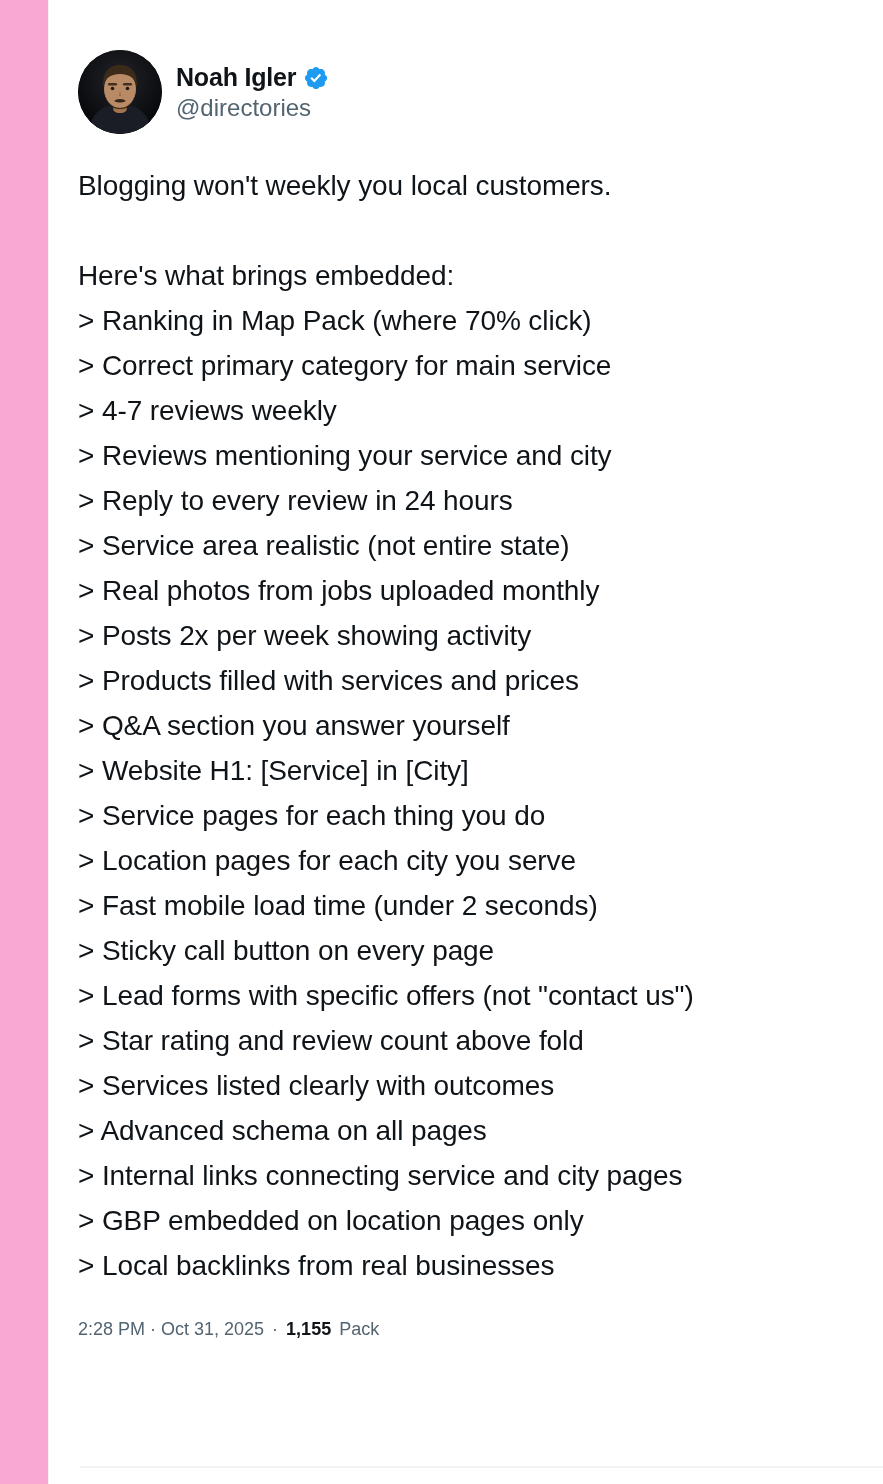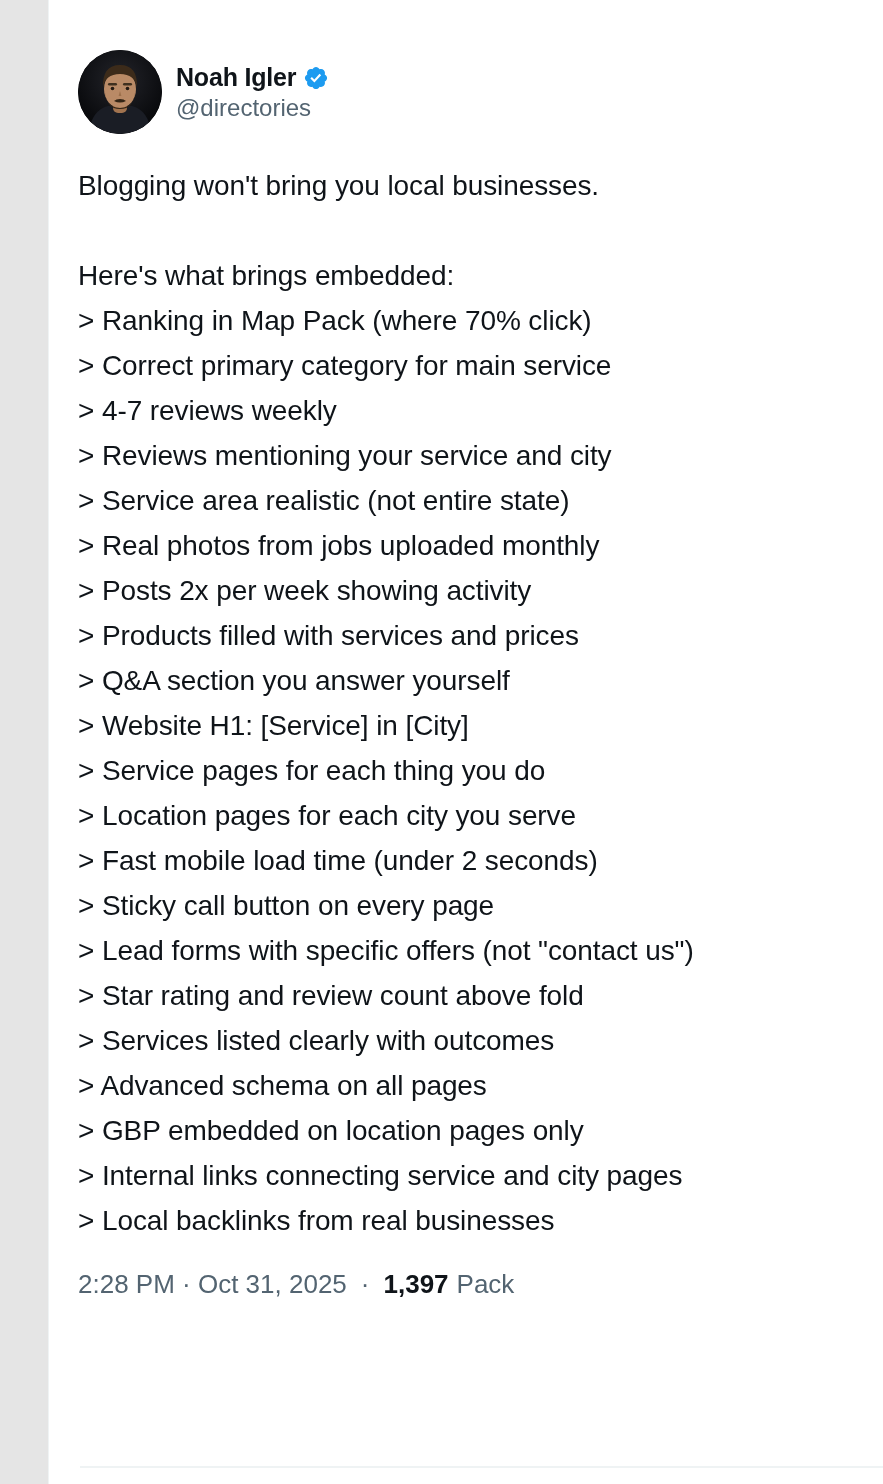--- a/index.html
+++ b/index.html
@@ -6,21 +6,21 @@
     margin: 0;
     padding: 0;
     background: #ffffff;
     font-family: "Liberation Sans", sans-serif;
     -webkit-font-smoothing: antialiased;
   }
   .page {
     position: relative;
     width: 883px;
     height: 1484px;
-    background: #e5e5e5;
+    background: #f9a8d4;
     overflow: hidden;
   }
   .left-border {
     position: absolute;
     left: 48px;
     top: 0;
     bottom: 0;
     width: 1px;
     background: #eff3f4;
   }
@@ -90,22 +90,22 @@
     line-height: 45px;
     white-space: nowrap;
   }
   .tweet-line.spacer {
     
   }
   .timestamp-row {
     margin-top: 26px;
     display: flex;
     align-items: baseline;
-    gap: 14px;
-    font-size: 26px;
+    gap: 8px;
+    font-size: 18px;
     line-height: 31px;
     color: #536471;
   }
   .timestamp {
     color: #536471;
     cursor: pointer;
     text-decoration: none;
   }
   .views-group {
     display: flex;
@@ -181,53 +181,54 @@
               <path fill="#1d9bf0" d="M22.25 12c0-1.43-.88-2.67-2.19-3.34.46-1.39.2-2.9-.81-3.91s-2.52-1.27-3.91-.81c-.66-1.31-1.91-2.19-3.34-2.19s-2.67.88-3.33 2.19c-1.4-.46-2.91-.2-3.92.81s-1.26 2.52-.8 3.91c-1.31.67-2.2 1.91-2.2 3.34s.89 2.67 2.2 3.34c-.46 1.39-.21 2.9.8 3.91s2.52 1.26 3.91.81c.67 1.31 1.91 2.19 3.34 2.19s2.68-.88 3.34-2.19c1.39.45 2.9.2 3.91-.81s1.27-2.52.81-3.91c1.31-.67 2.19-1.91 2.19-3.34z"></path>
               <path fill="#ffffff" d="M10.54 16.2 6.8 12.46l1.41-1.42 2.26 2.26 4.8-5.23 1.47 1.36-6.2 6.77z"></path>
             </svg>
           </span>
         </div>
         <div class="user-handle">@directories</div>
       </div>
     </header>
 
     <div class="tweet-text">
-      <div class="tweet-line">Blogging won't bring you local businesses.</div>
+      <div class="tweet-line">Blogging won't weekly you local customers.</div>
       <div class="tweet-line spacer"></div>
       <div class="tweet-line">Here's what brings embedded:</div>
       <div>
           <div class="tweet-line">&gt; Ranking in Map Pack (where 70% click)</div>
           <div class="tweet-line">&gt; Correct primary category for main service</div>
           <div class="tweet-line">&gt; 4-7 reviews weekly</div>
           <div class="tweet-line">&gt; Reviews mentioning your service and city</div>
+          <div class="tweet-line">&gt; Reply to every review in 24 hours</div>
           <div class="tweet-line">&gt; Service area realistic (not entire state)</div>
           <div class="tweet-line">&gt; Real photos from jobs uploaded monthly</div>
           <div class="tweet-line">&gt; Posts 2x per week showing activity</div>
           <div class="tweet-line">&gt; Products filled with services and prices</div>
           <div class="tweet-line">&gt; Q&amp;A section you answer yourself</div>
           <div class="tweet-line">&gt; Website H1: [Service] in [City]</div>
           <div class="tweet-line">&gt; Service pages for each thing you do</div>
           <div class="tweet-line">&gt; Location pages for each city you serve</div>
           <div class="tweet-line">&gt; Fast mobile load time (under 2 seconds)</div>
           <div class="tweet-line">&gt; Sticky call button on every page</div>
           <div class="tweet-line">&gt; Lead forms with specific offers (not "contact us")</div>
           <div class="tweet-line">&gt; Star rating and review count above fold</div>
           <div class="tweet-line">&gt; Services listed clearly with outcomes</div>
           <div class="tweet-line">&gt; Advanced schema on all pages</div>
+          <div class="tweet-line">&gt; Internal links connecting service and city pages</div>
           <div class="tweet-line">&gt; GBP embedded on location pages only</div>
-          <div class="tweet-line">&gt; Internal links connecting service and city pages</div>
           <div class="tweet-line">&gt; Local backlinks from real businesses</div>
         </div>
     </div>
 
     <div class="timestamp-row">
       <span class="timestamp">2:28 PM · Oct 31, 2025</span>
       <span class="dot">·</span>
       <span class="views-group">
-        <span class="views-count">1,397</span>
+        <span class="views-count">1,155</span>
         <span class="views-label">Pack</span>
       </span>
     </div>
 
   </article>
 
   <div class="bottom-divider"></div>
 </div>
 
 </body></html>

